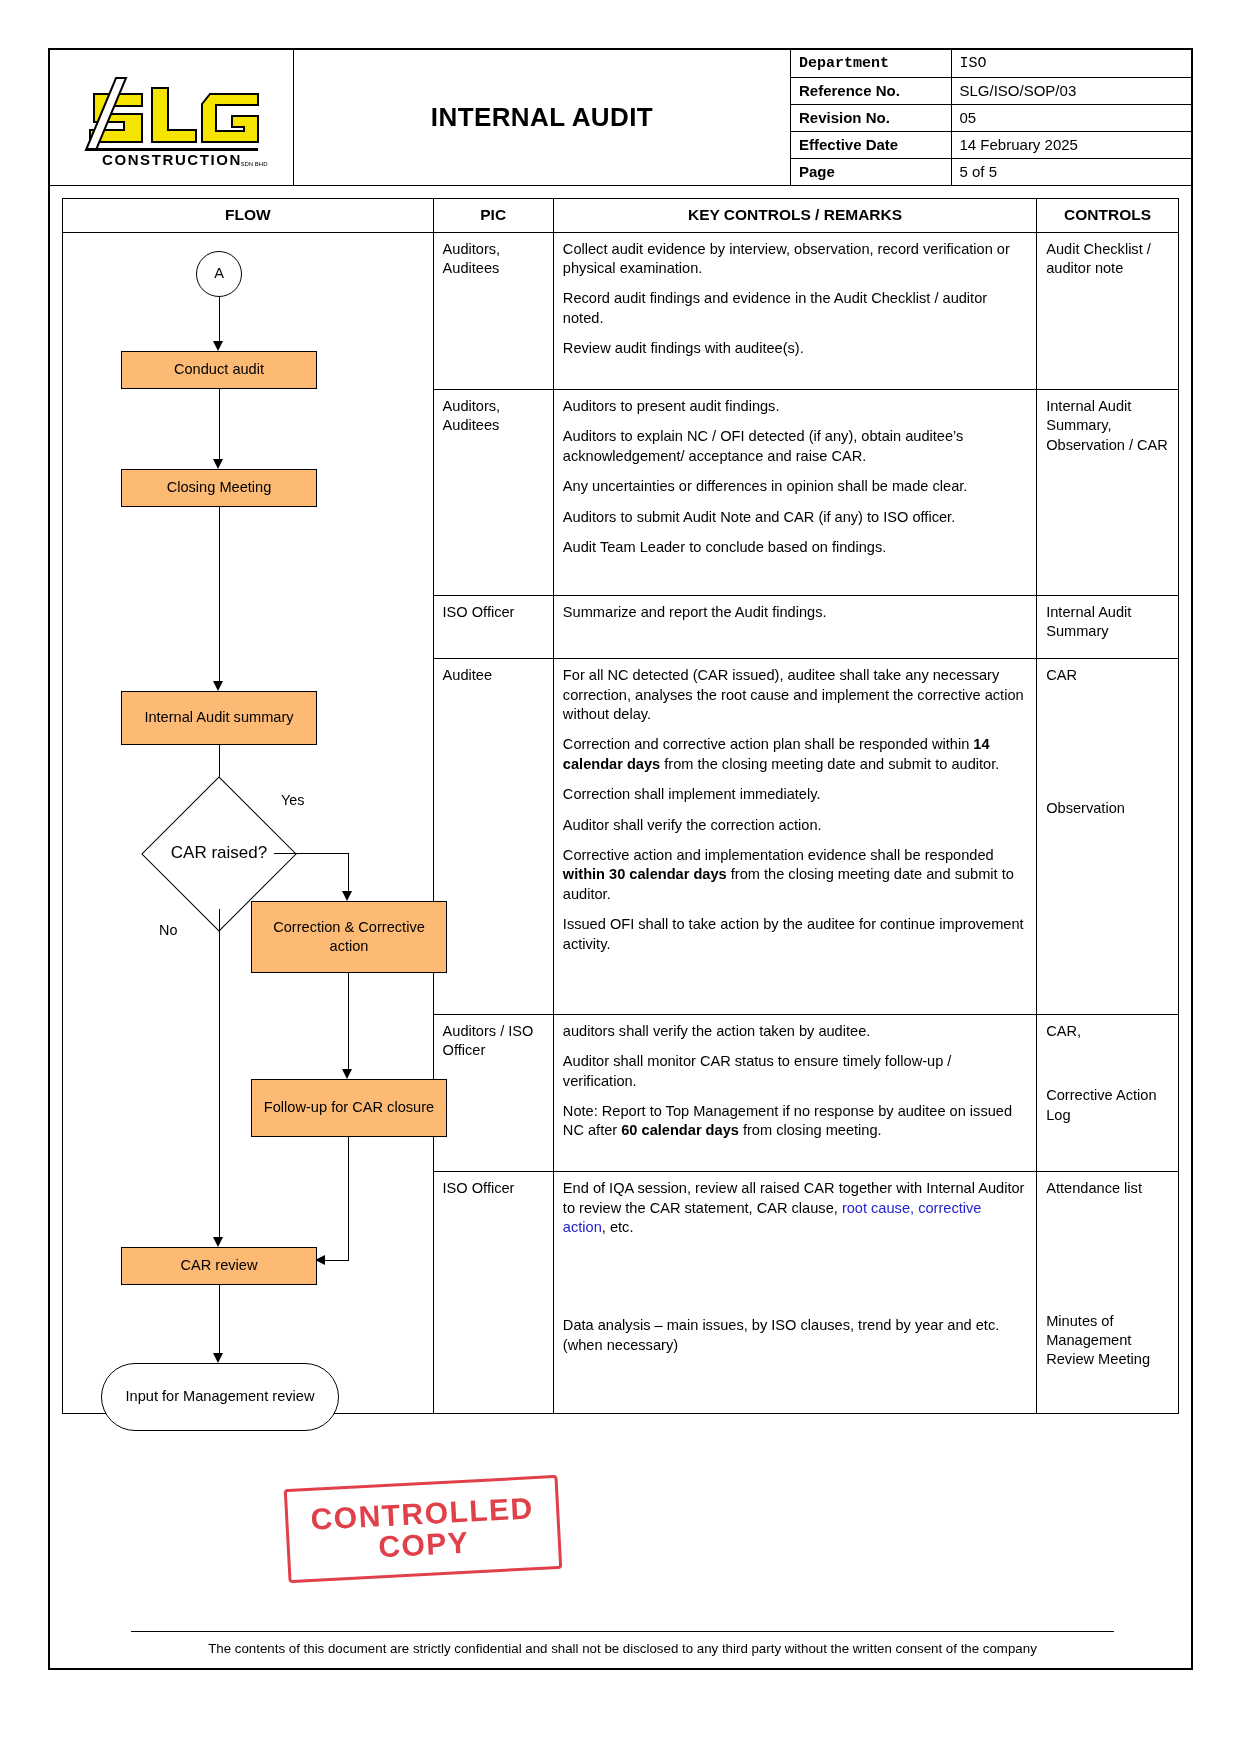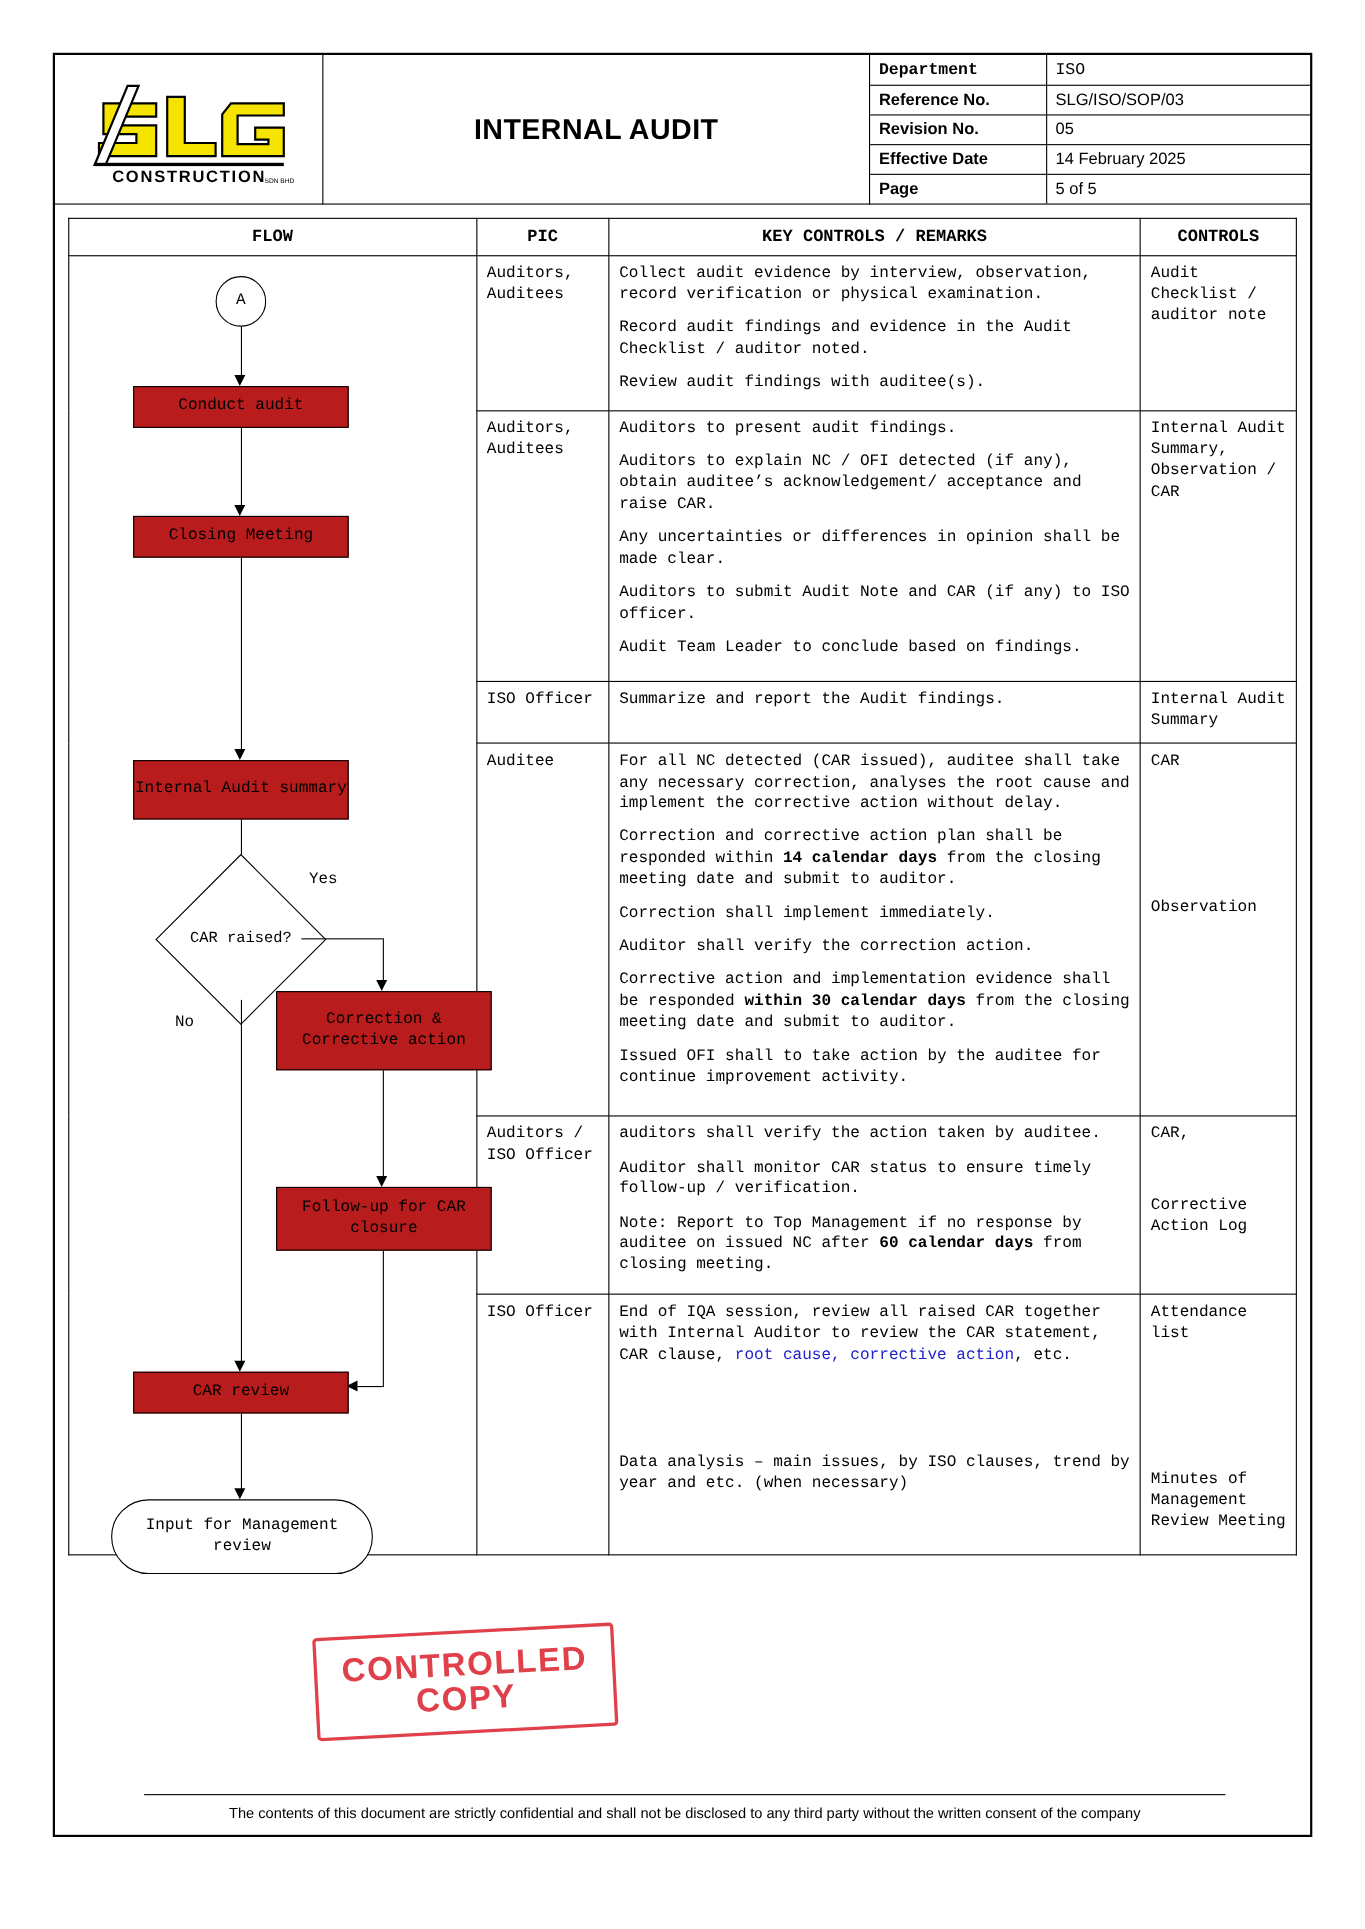--- a/index.html
+++ b/index.html
@@ -37,38 +37,38 @@
 
   
   .logo{width:200px;height:108px;position:relative;}
   .logo svg{display:block;}
 
   
   .body-wrap{padding:12px 12px 0 12px;box-sizing:border-box;}
   table.main{border-collapse:collapse;width:100%;table-layout:fixed;}
   table.main td,table.main th{
     border:1.2px solid #000;vertical-align:top;padding:7px 9px;font-size:14.6px;
-    line-height:1.33;box-sizing:border-box;font-family:Liberation Mono, monospace;
+    line-height:1.33;box-sizing:border-box;
   }
   table.main th{font-size:15.5px;font-weight:bold;padding:6px 9px;}
   .col-flow{width:345px;}
   .col-pic{width:112px;}
   .col-key{width:450px;}
   .col-rec{width:132px;}
   .c-center{text-align:center;}
   table.main p{margin:0 0 11px 0;}
   table.main p:last-child{margin-bottom:0;}
   .lnk{color:#2222cc;}
   .sp{height:34px;}
 
   
   .flowcell{position:relative;padding:0 !important;}
   .flow-canvas{position:relative;width:100%;height:100%;min-height:1180px;}
   .fbox{
-    position:absolute;border:1.4px solid #000;background:#b91c1c;
+    position:absolute;border:1.4px solid #000;background:#fdba74;
     display:flex;align-items:center;justify-content:center;text-align:center;
     font-size:14.6px;line-height:1.25;box-sizing:border-box;
   }
   .fterm{
     position:absolute;border:1.4px solid #000;background:#fff;border-radius:42px;
     display:flex;align-items:center;justify-content:center;text-align:center;
     font-size:14.6px;line-height:1.3;box-sizing:border-box;
   }
   .fcirc{
     position:absolute;border:1.4px solid #000;background:#fff;border-radius:50%;
@@ -77,21 +77,21 @@
   }
   .fdia{position:absolute;}
   .fdia .dshape{
     position:absolute;left:0;top:0;width:100%;height:100%;
     background:#fff;border:1.4px solid #000;box-sizing:border-box;
     transform:rotate(45deg);
   }
   .fdia .dtext{
     position:absolute;left:0;top:0;width:100%;height:100%;
     display:flex;align-items:center;justify-content:center;text-align:center;
-    font-size:14px;line-height:1.2;
+    font-size:17px;line-height:1.2;
   }
   .flabel{position:absolute;font-size:14.4px;}
   .vline{position:absolute;width:0;border-left:1.4px solid #000;}
   .hline{position:absolute;height:0;border-top:1.4px solid #000;}
   .arrow-d{
     position:absolute;width:0;height:0;border-left:5.5px solid transparent;
     border-right:5.5px solid transparent;border-top:10px solid #000;
   }
   .arrow-l{
     position:absolute;width:0;height:0;border-top:5.5px solid transparent;

